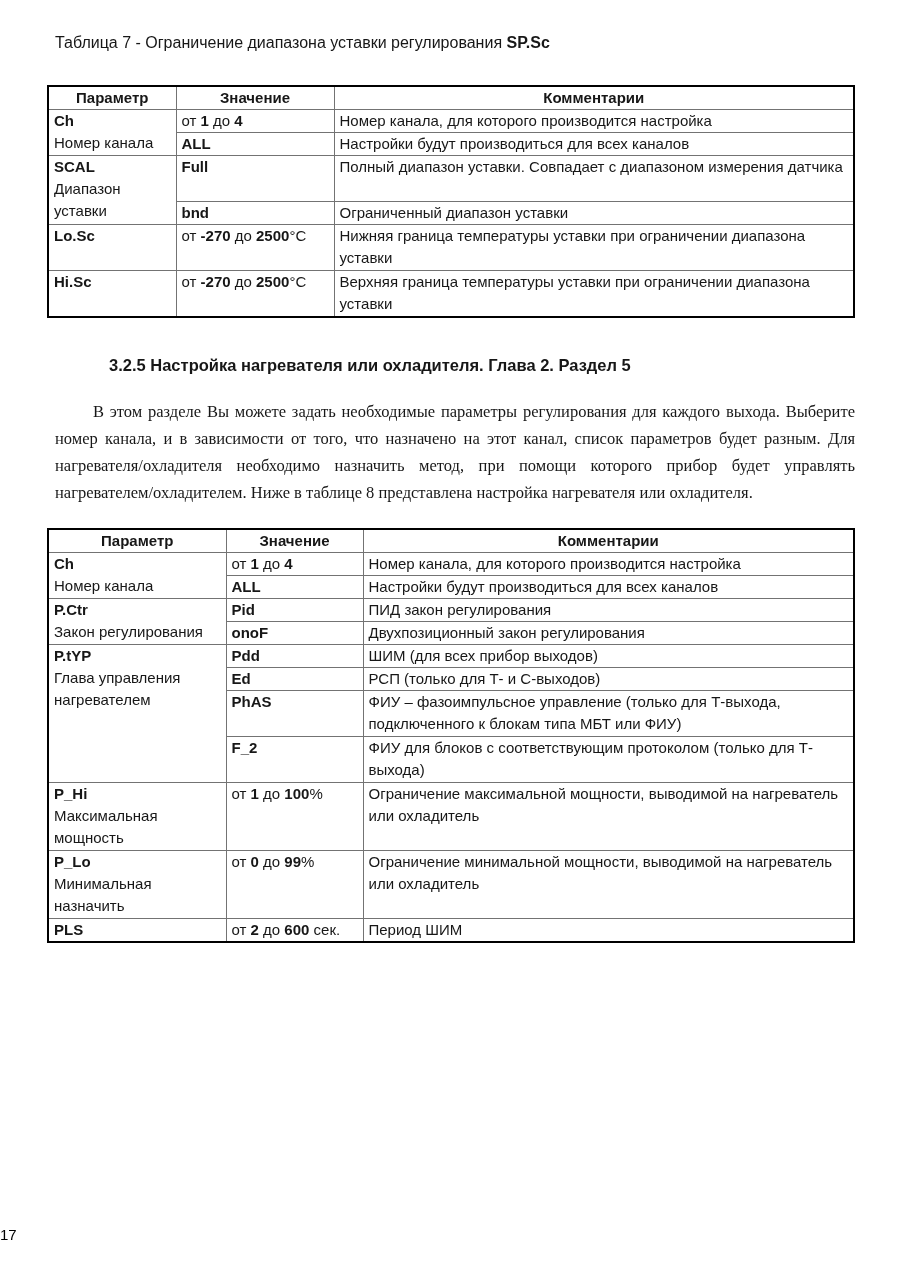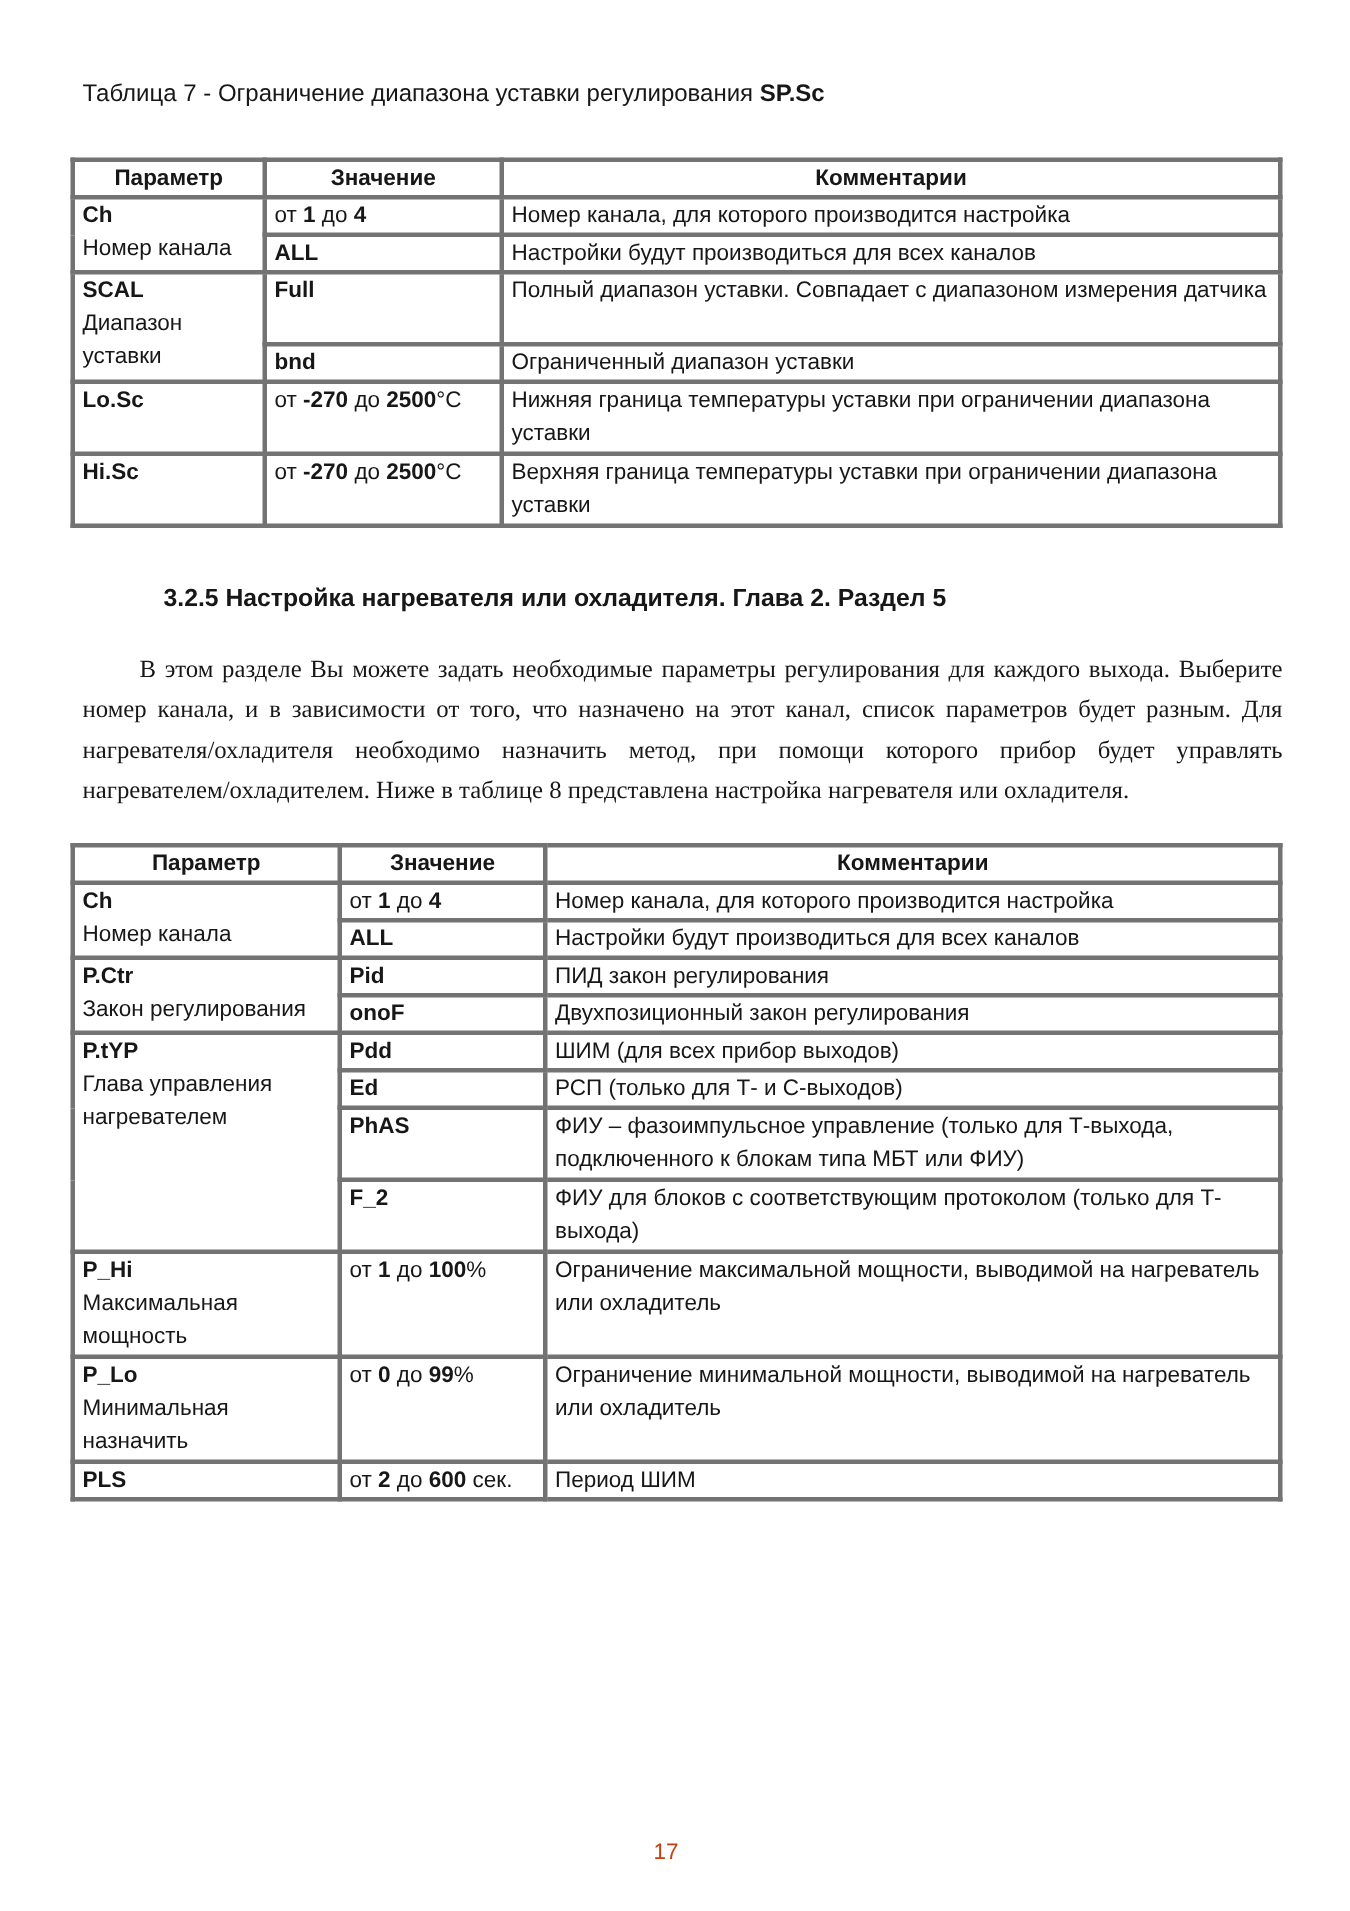--- a/index.html
+++ b/index.html
@@ -4,33 +4,33 @@
 <style>
   html, body { margin: 0; padding: 0; }
   body {
     width: 900px; height: 1274px;
     background: #ffffff;
     color: #171717;
     font-family: "Liberation Sans", sans-serif;
     position: relative;
     overflow: hidden;
   }
-  .page { padding: 52px 45px 0 47px; }
+  .page { padding: 32px 45px 0 47px; }
 
   .tbl-title { font-size: 16px; line-height: 22px; margin: 0 0 0 8px; }
   .tbl-title b { font-weight: bold; }
 
   table.doc-table {
     border-collapse: collapse;
     width: 808px;
     table-layout: fixed;
     border: 2px solid #000;
   }
   table.doc-table th, table.doc-table td {
-    border: 3px solid #737373;
+    border: 1px solid #737373;
     vertical-align: top;
     padding: 0 5px;
     font-size: 15px;
     line-height: 22px;
     text-align: left;
     overflow: hidden;
     margin-left: 14px;
   }
   table.doc-table th {
     text-align: center;
@@ -64,23 +64,22 @@
     text-indent: 38px;
     font-family: Liberation Serif, serif;
   }
   #table8-title { margin-top: 27px; }
   #table8 { margin-top: 22px; }
 
   .page-number {
     position: absolute;
     left: 0; right: 12px;
     top: 1226px;
-    text-align: center;
     font-size: 15px;
-    color: #c2410c;
+    color: #000000;
   }
 </style>
 </head>
 <body>
 
 <div class="page">
 
   <p class="tbl-title"><span>Таблица 7 - Ограничение диапазона уставки регулирования </span><b>SP.Sc</b></p>
 
   <table class="doc-table" id="table7">

